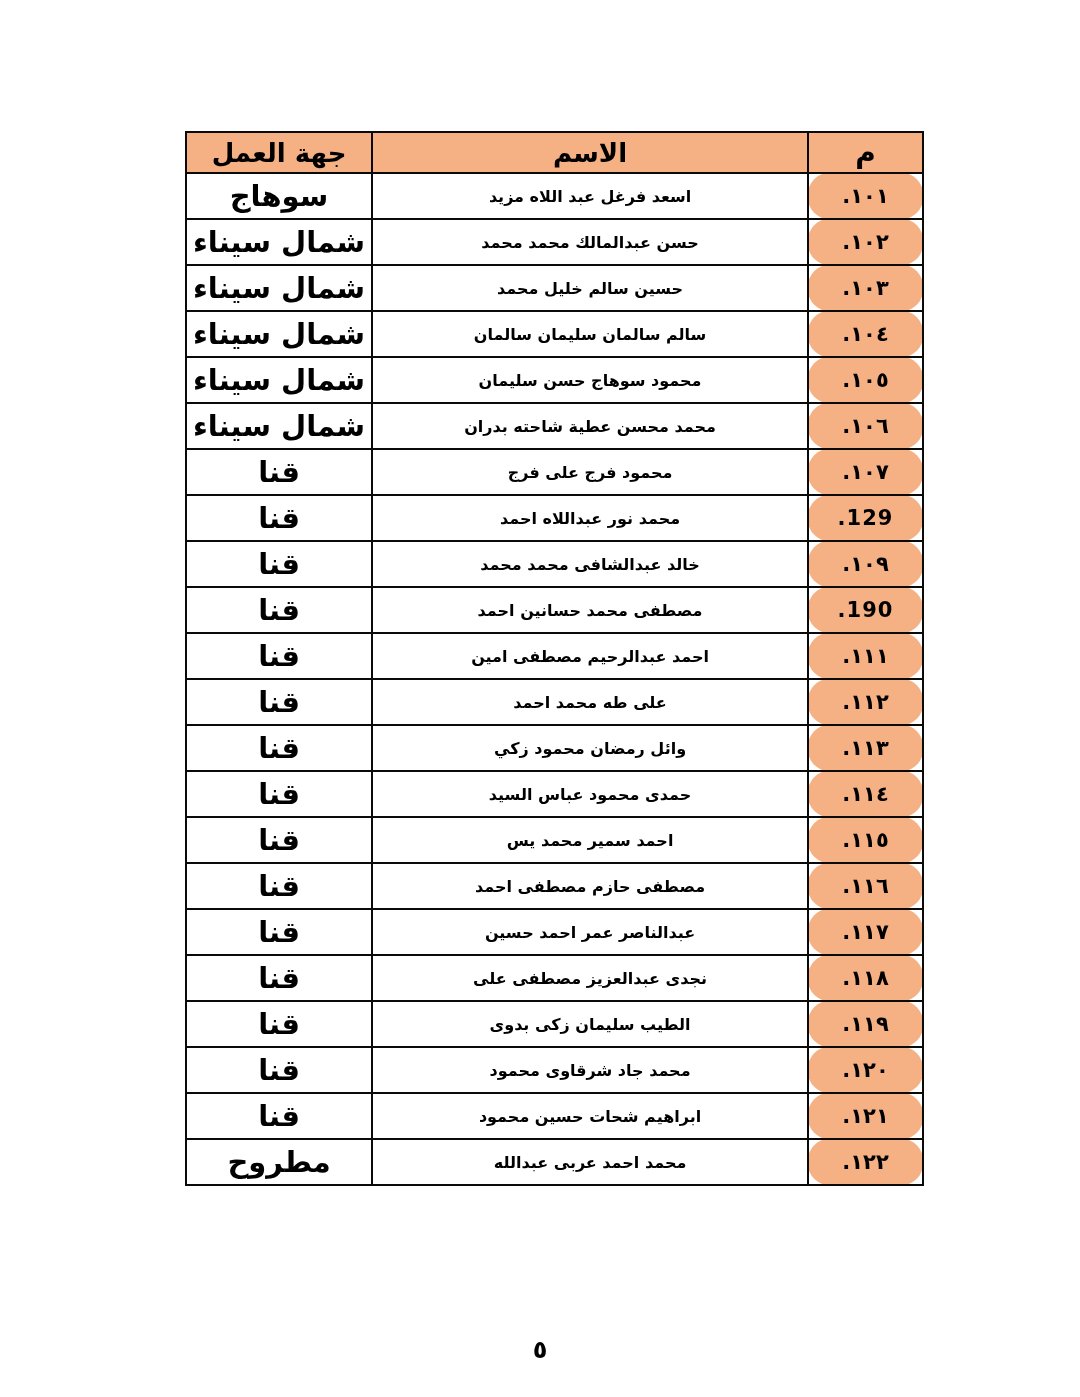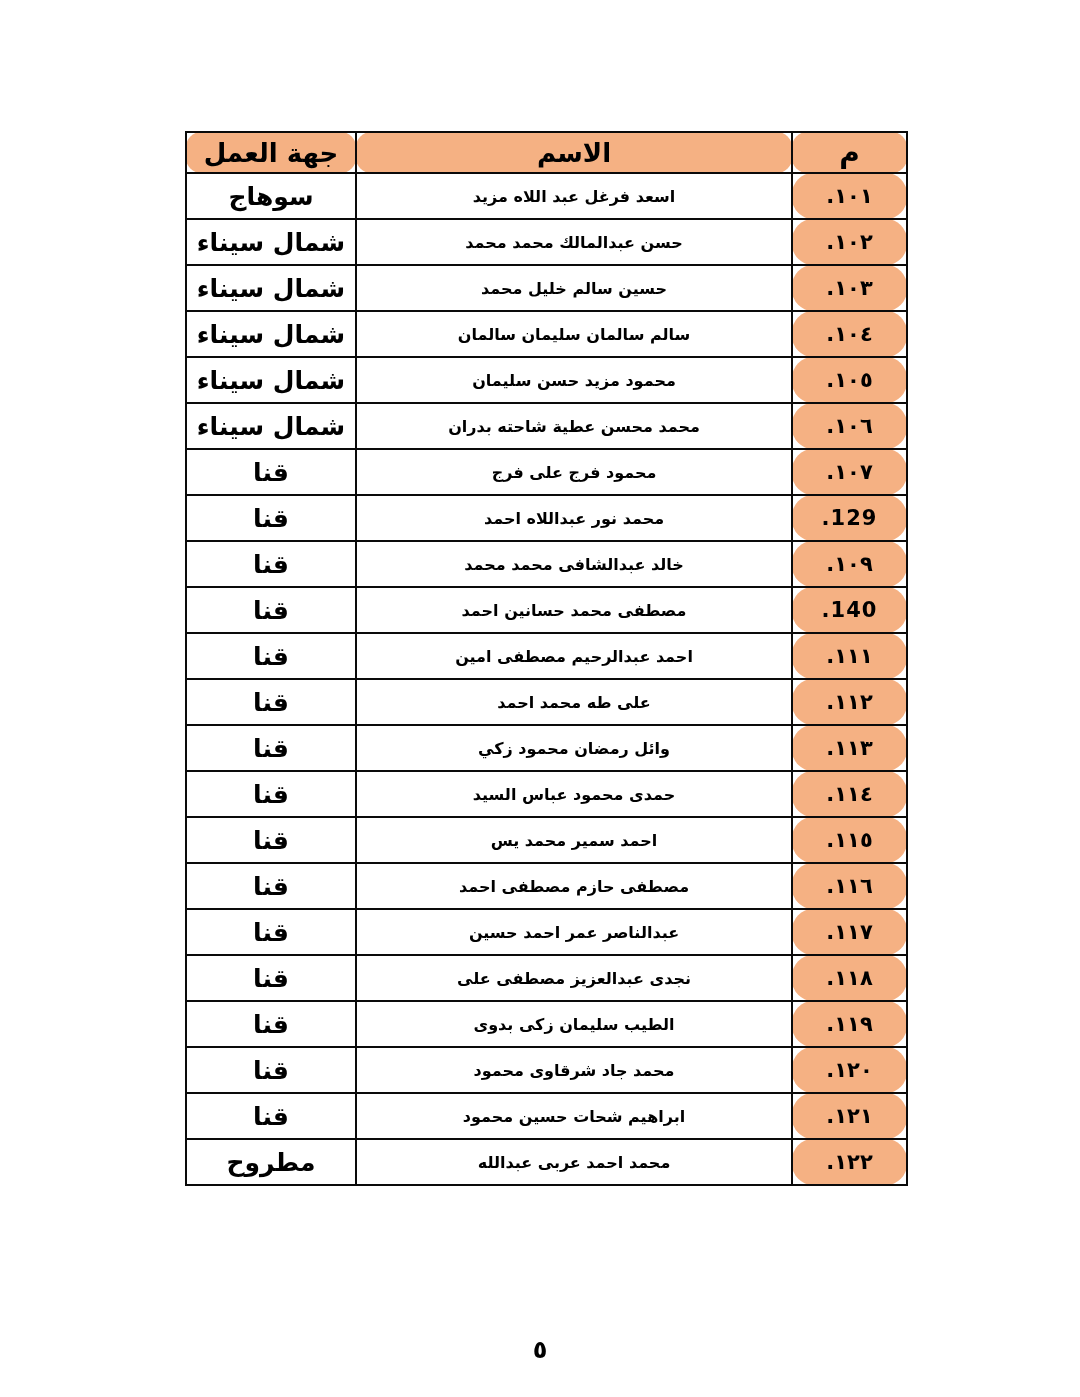--- a/index.html
+++ b/index.html
@@ -36,32 +36,31 @@
     overflow: hidden;
     white-space: nowrap;
   }
   col.num-col  { width: 115px; }
   col.name-col { width: 436px; }
   col.loc-col  { width: 170px; }
   thead .cell {
     background: #F5B183;
     height: 41px;
     font-size: 26px;
-    border-radius: 15px;
   }
   thead .num-header { font-size: 28px; }
   tbody .cell { height: 46px; }
   tbody .num-cell {
     background: #F5B183;
     font-size: 21px;
     letter-spacing: 1px;
     border-radius: 21px;
   }
   tbody .name-cell { font-size: 16px; }
-  tbody .loc-cell  { font-size: 25px; }
+  tbody .loc-cell  { font-size: 29px; }
   .page-number {
     position: absolute;
     top: 1336px;
     left: 0;
     width: 1080px;
     text-align: center;
     font-size: 24px;
     font-weight: bold;
   }
 </style>
@@ -103,21 +102,21 @@
   </tr>
 
   <tr class="row">
     <td class="cell num-cell">١٠٤.</td>
     <td class="cell name-cell">سالم سالمان سليمان سالمان</td>
     <td class="cell loc-cell">شمال سيناء</td>
   </tr>
 
   <tr class="row">
     <td class="cell num-cell">١٠٥.</td>
-    <td class="cell name-cell">محمود مزيد حسن سليمان</td>
+    <td class="cell name-cell">محمود سوهاج حسن سليمان</td>
     <td class="cell loc-cell">شمال سيناء</td>
   </tr>
 
   <tr class="row">
     <td class="cell num-cell">١٠٦.</td>
     <td class="cell name-cell">محمد محسن عطية شاحته بدران</td>
     <td class="cell loc-cell">شمال سيناء</td>
   </tr>
 
   <tr class="row">
@@ -132,21 +131,21 @@
     <td class="cell loc-cell">قنا</td>
   </tr>
 
   <tr class="row">
     <td class="cell num-cell">١٠٩.</td>
     <td class="cell name-cell">خالد عبدالشافى محمد محمد</td>
     <td class="cell loc-cell">قنا</td>
   </tr>
 
   <tr class="row">
-    <td class="cell num-cell">140.</td>
+    <td class="cell num-cell">190.</td>
     <td class="cell name-cell">مصطفى محمد حسانين احمد</td>
     <td class="cell loc-cell">قنا</td>
   </tr>
 
   <tr class="row">
     <td class="cell num-cell">١١١.</td>
     <td class="cell name-cell">احمد عبدالرحيم مصطفى امين</td>
     <td class="cell loc-cell">قنا</td>
   </tr>
 

